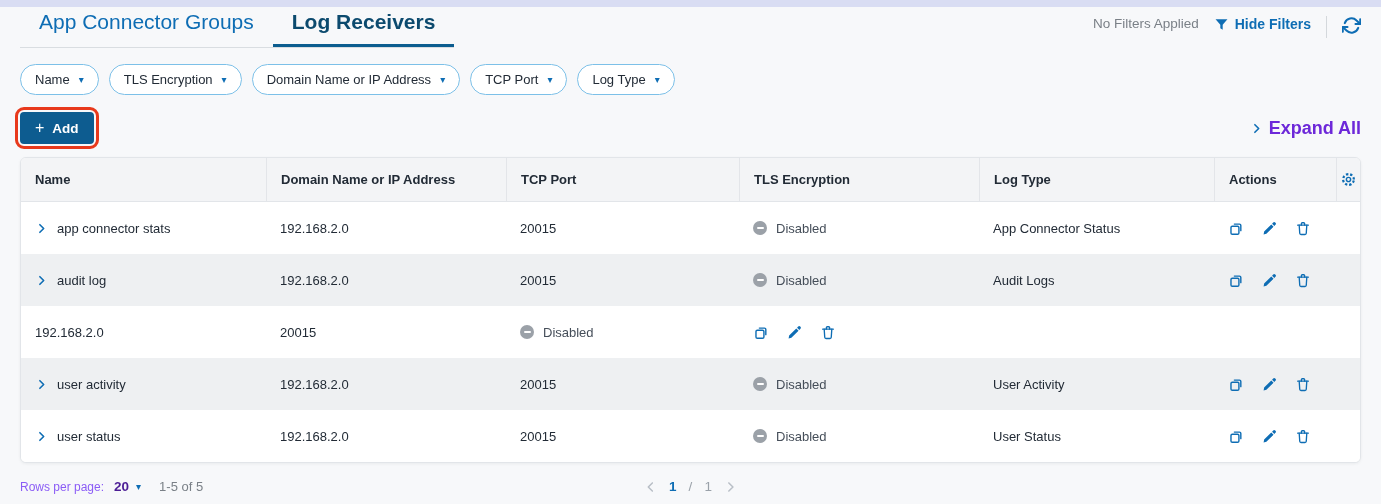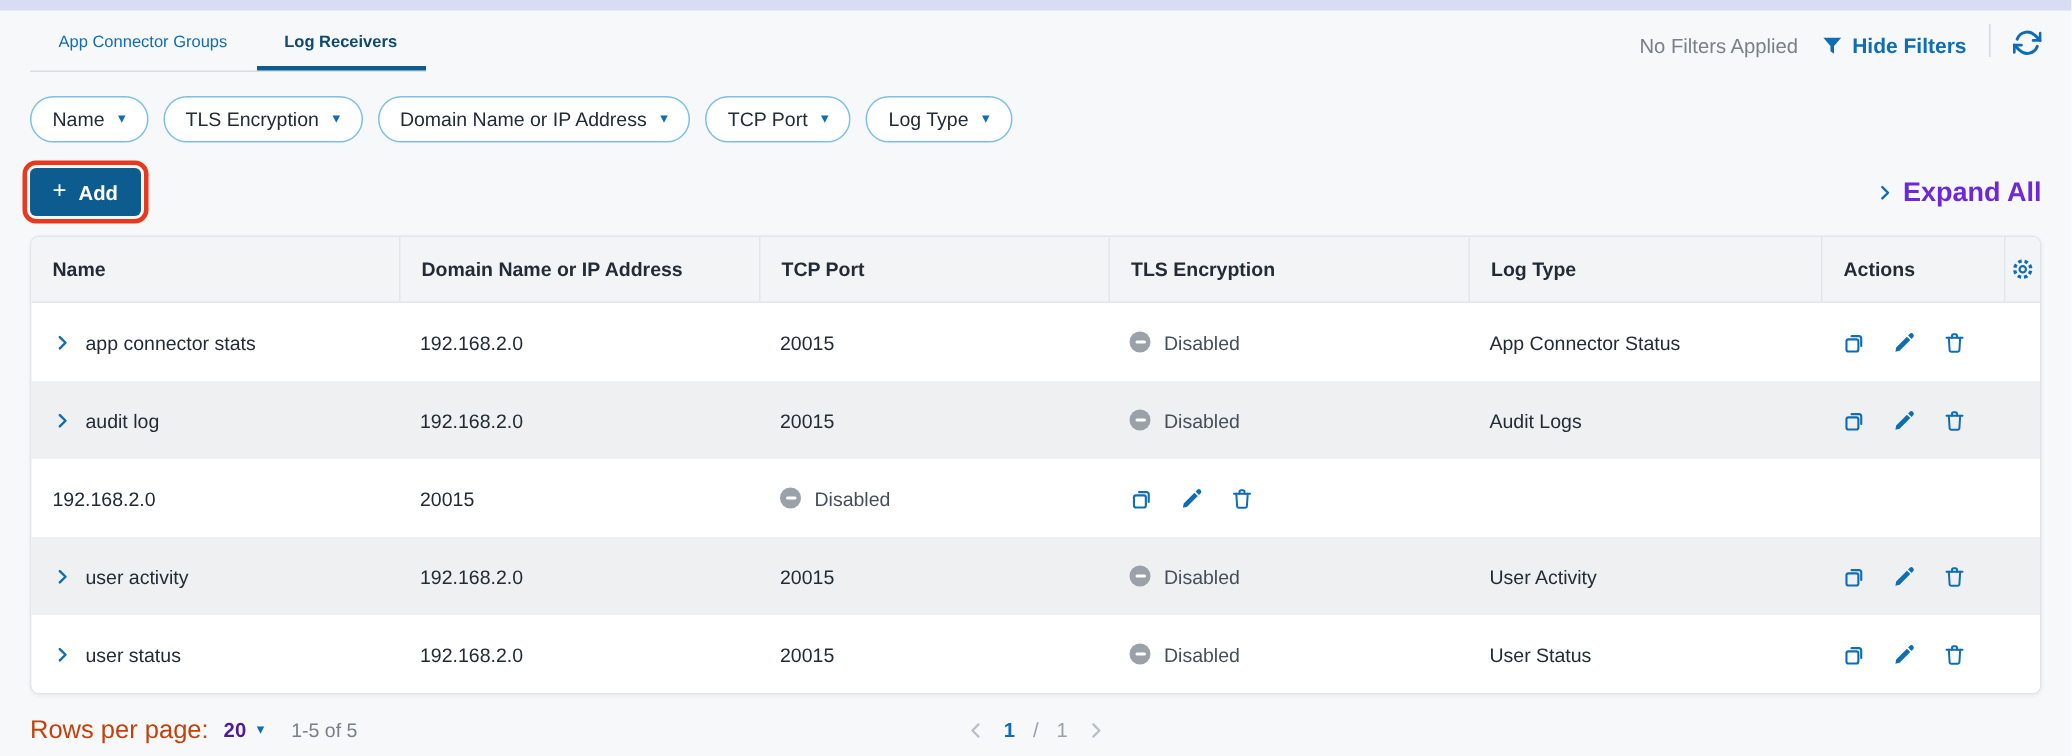--- a/index.html
+++ b/index.html
@@ -9,24 +9,24 @@
     background: #f7f8fa;
     position: relative;
     overflow: hidden;
     color: #222b36;
   }
   .top-band { height: 7px; background: #d9ddf3; }
 
   
   .tabbar-row { display: flex; align-items: flex-end; padding: 0 20px; height: 41px; }
   .tabs { display: flex; border-bottom: 1px solid #d9dde1; align-self: flex-end; }
-  .tab { padding: 4px 19px 13px; font-size: 11px; cursor: pointer; white-space: nowrap; }
+  .tab { padding: 4px 19px 13px; font-size: 21px; cursor: pointer; white-space: nowrap; }
   .tab.inactive { color: #0e6db4; font-weight: 500; }
   .tab.active { color: #0c4a6e; font-weight: 700; box-shadow: inset 0 -3px 0 #0c5d8f; }
-  .tabbar-right { margin-left: auto; display: flex; align-items: flex-end; gap: 15px; padding-bottom: 10px; }
+  .tabbar-right { margin-left: auto; display: flex; align-items: flex-start; gap: 15px; padding-bottom: 10px; }
   .no-filters { color: #7a8087; font-size: 13.5px; }
   .hide-filters { display: flex; align-items: center; gap: 6px; color: #0e6db4; font-weight: 700; font-size: 14px; cursor: pointer; }
   .vdivider { width: 1px; height: 22px; background: #d4d8dc; }
   .icon-btn { display: flex; align-items: center; cursor: pointer; }
 
   
   .chips-row { display: flex; gap: 10px; padding: 0 20px; margin-top: 16px; }
   .chip {
     display: flex; align-items: center; gap: 9px;
     border: 1px solid #7cc0e8; border-radius: 16px; background: #fff;
@@ -65,21 +65,21 @@
   .minus-circle {
     width: 14px; height: 14px; border-radius: 50%; background: #9ba1a8;
     display: inline-flex; align-items: center; justify-content: center; flex: none;
   }
   .minus-circle::after { content: ""; width: 7px; height: 2px; background: #fff; border-radius: 1px; }
   .actions-cell { display: flex; align-items: center; gap: 17px; padding-left: 14px; }
   .action-icon { display: flex; align-items: center; cursor: pointer; }
 
   
   .footer { display: flex; align-items: center; padding: 0 20px; height: 47px; position: relative; }
-  .rpp-label { color: #c2410c; font-size: 17px; }
+  .rpp-label { color: #8b5cf6; font-size: 12px; }
   .rpp-select { display: flex; align-items: center; gap: 7px; margin-left: 10px; cursor: pointer; }
   .rpp-value { color: #4c1d95; font-size: 13.5px; font-weight: 700; }
   .range { color: #7a8087; font-size: 13px; margin-left: 18px; }
   .pager { position: absolute; left: 50%; transform: translateX(-50%); display: flex; align-items: center; gap: 12px; }
   .page-current { color: #0e6db4; font-size: 13.5px; font-weight: 700; }
   .page-sep, .page-total { color: #9aa1a9; font-size: 13.5px; }
   .pg-btn { display: flex; align-items: center; cursor: pointer; }
 
   svg { display: block; }
 </style>

